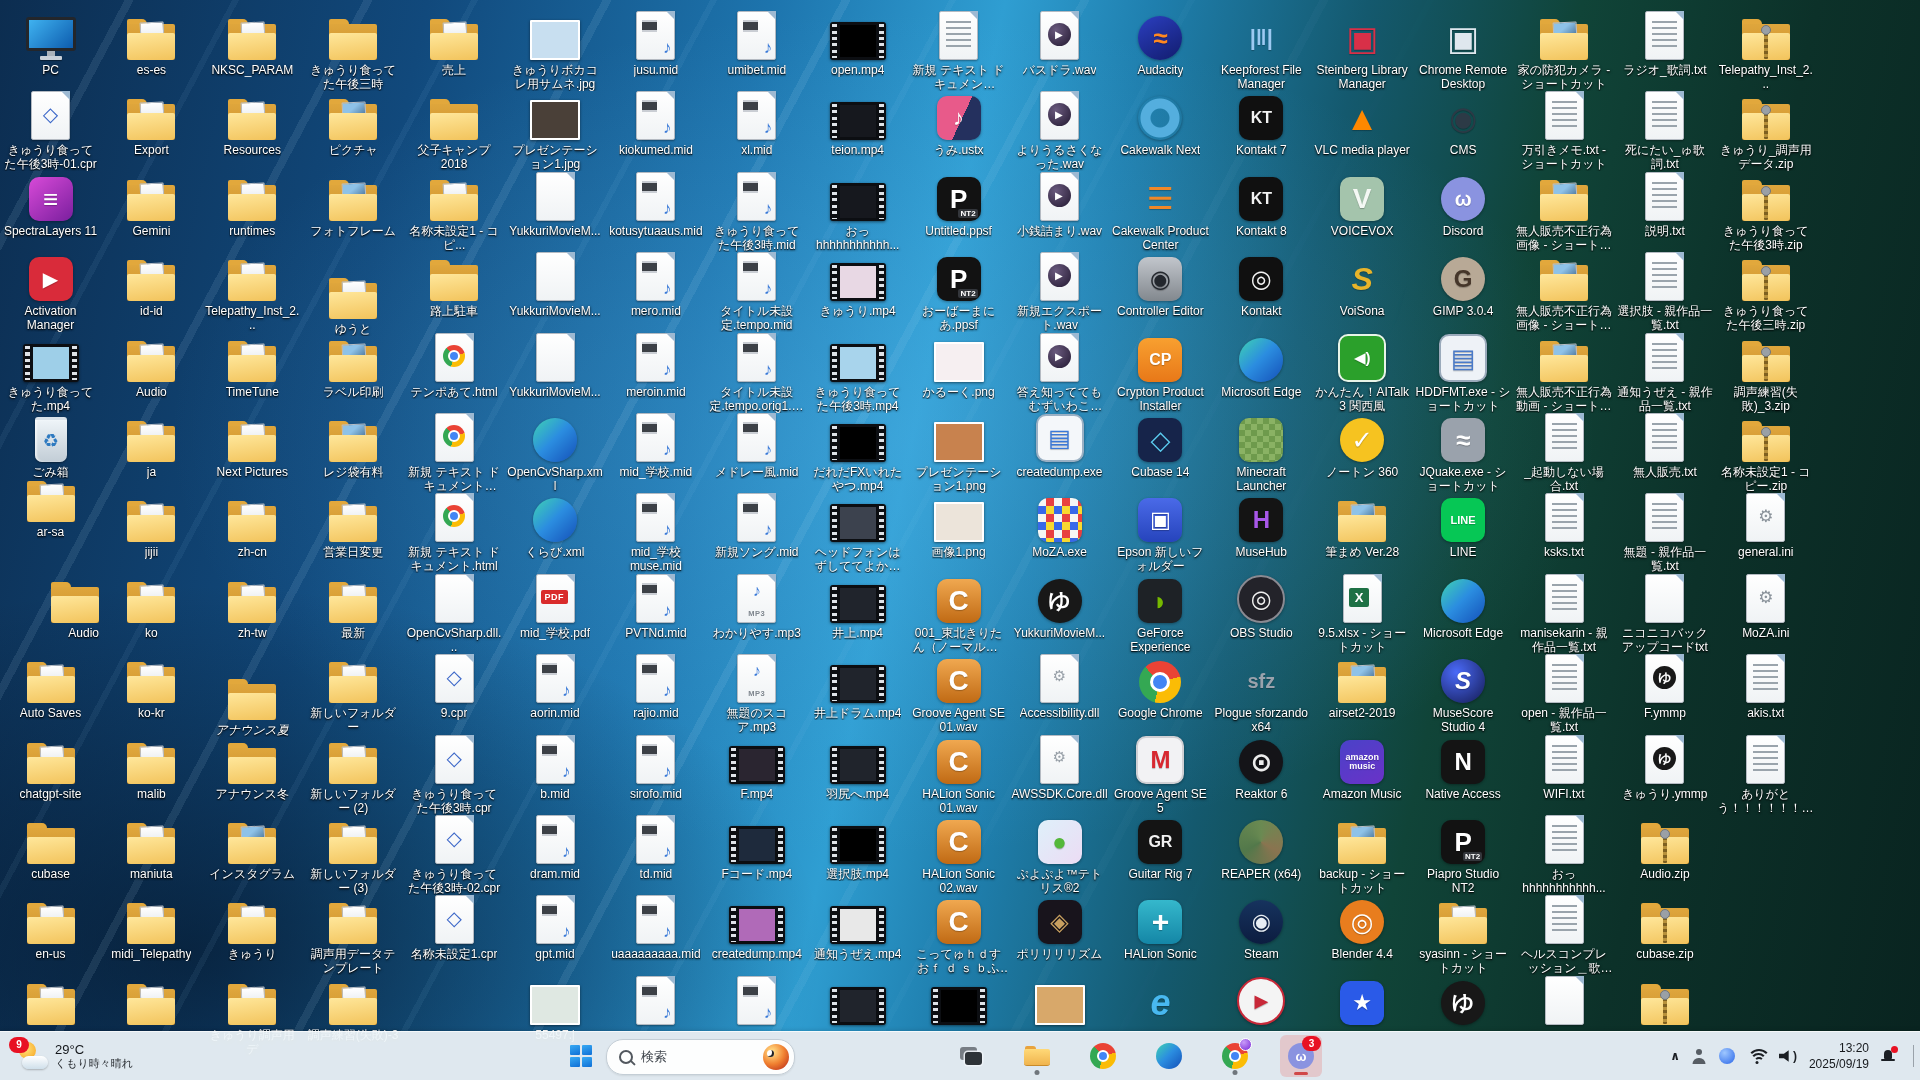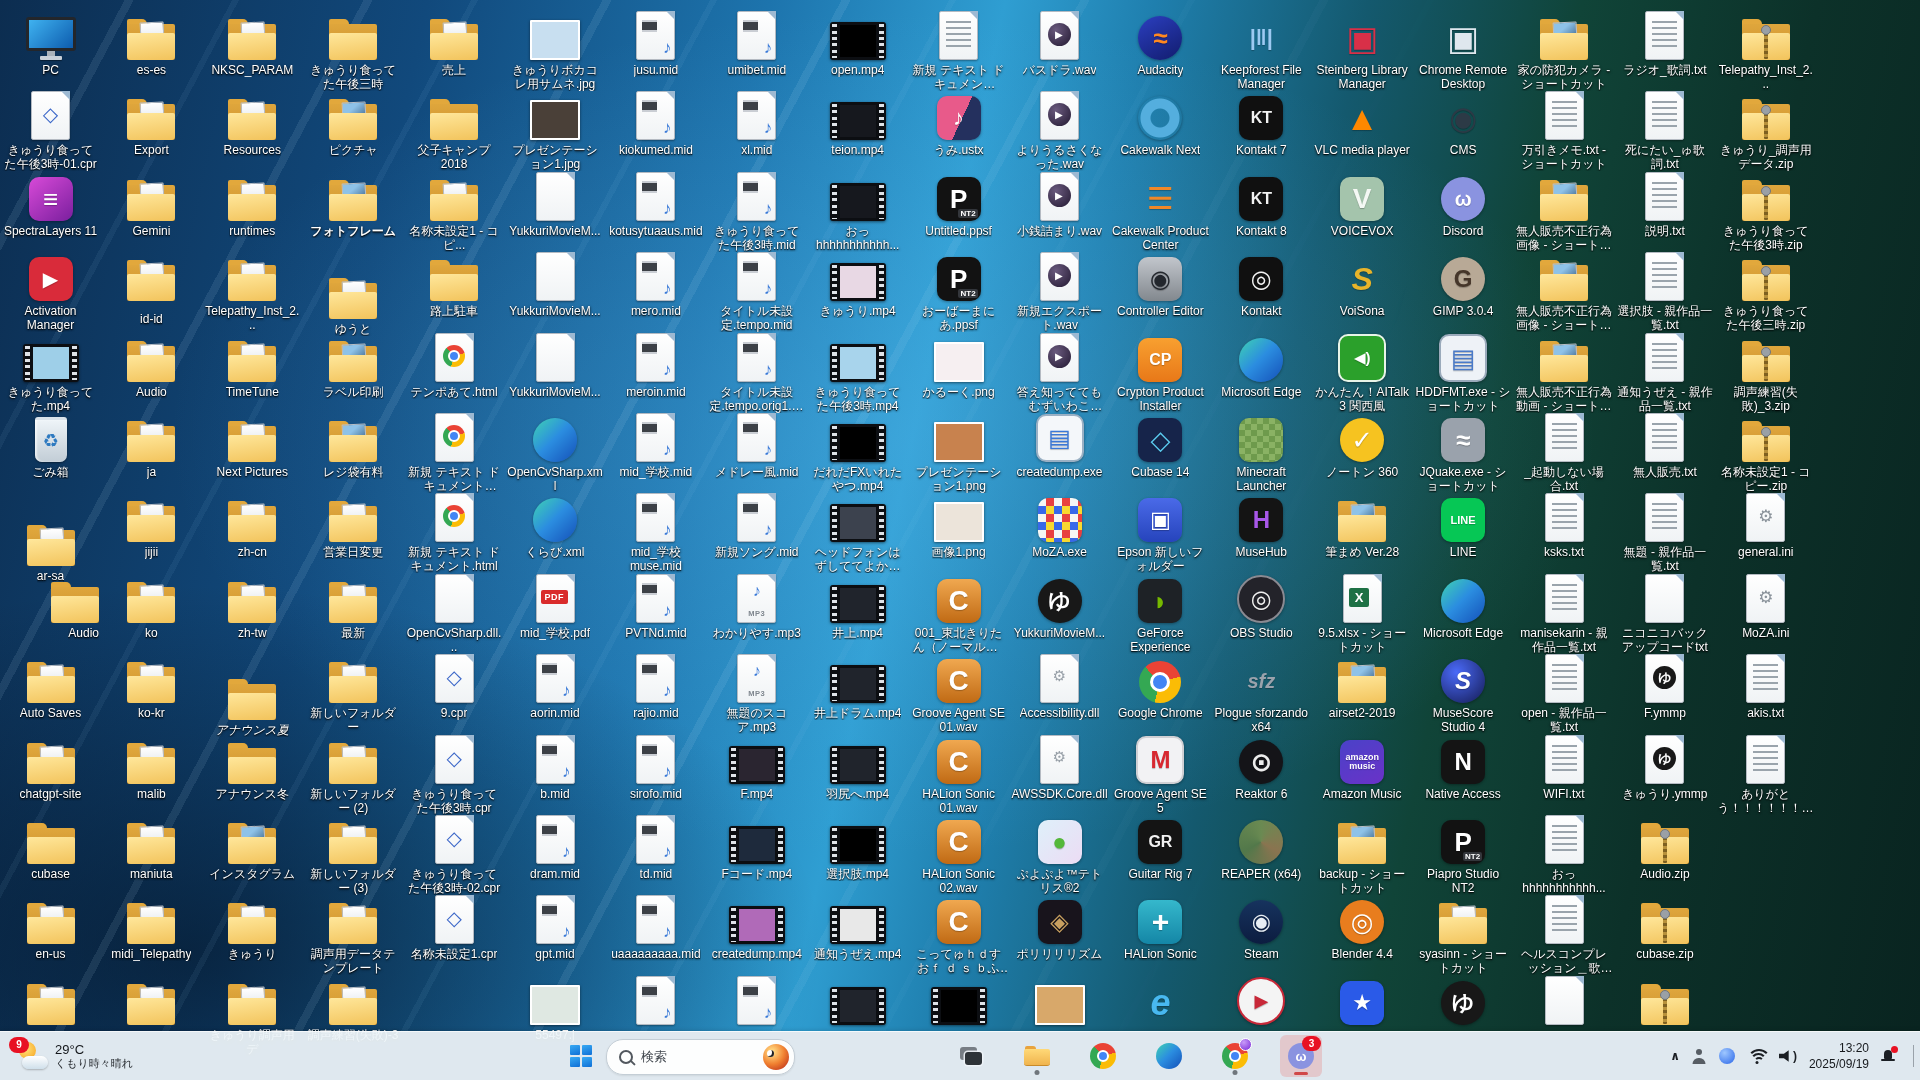--- a/index.html
+++ b/index.html
@@ -453,21 +453,21 @@
       <div class="cell" style="left: 203.8px; top: 168.8px;">
         <div class="art">
           <div class="fold">
             <div class="bk"></div>
             <div class="pv"></div>
             <div class="ft"></div>
           </div>
         </div>
         <div class="lbl">runtimes</div>
       </div>
-      <div class="cell" style="left: 304.7px; top: 168.8px; font-weight: bold;">
+      <div class="cell" style="left: 304.7px; top: 168.8px;">
         <div class="art">
           <div class="fold">
             <div class="bk"></div>
             <div class="pv pvm"></div>
             <div class="ft"></div>
           </div>
         </div>
         <div class="lbl">フォトフレーム</div>
       </div>
       <div class="cell" style="left: 405.6px; top: 168.8px;">
@@ -586,21 +586,21 @@
         <div class="lbl">きゅうり食ってた午後3時.zip</div>
       </div>
       <div class="cell" style="left: 2px; top: 249.2px;">
         <div class="art">
           <div class="app " style="background:#d92b3a;">
             <span class="g" style="color:#ffffff;font-size:20px;">▶</span>
           </div>
         </div>
         <div class="lbl">Activation Manager</div>
       </div>
-      <div class="cell" style="left: 102.9px; top: 249.2px; gap: 8px;">
+      <div class="cell" style="left: 102.9px; top: 249.2px;">
         <div class="art">
           <div class="fold">
             <div class="bk"></div>
             <div class="pv"></div>
             <div class="ft"></div>
           </div>
         </div>
         <div class="lbl">id-id</div>
       </div>
       <div class="cell" style="left: 203.8px; top: 249.2px;">
@@ -1024,21 +1024,21 @@
       <div class="cell" style="left: 1717.3px; top: 410px;">
         <div class="art">
           <div class="fold">
             <div class="bk"></div>
             <div class="ft"></div>
             <div class="zl"></div>
           </div>
         </div>
         <div class="lbl">名称未設定1 - コピー.zip</div>
       </div>
-      <div class="cell" style="left: 2px; top: 514px;">
+      <div class="cell" style="left: 2px; top: 470px;">
         <div class="art">
           <div class="fold">
             <div class="bk"></div>
             <div class="pv"></div>
             <div class="ft"></div>
           </div>
         </div>
         <div class="lbl">ar-sa</div>
       </div>
       <div class="cell" style="left: 102.9px; top: 490.4px;">
@@ -1423,21 +1423,21 @@
       </div>
       <div class="cell" style="left: 1111.9px; top: 651.2px;">
         <div class="art">
           <div class="chr big"></div>
         </div>
         <div class="lbl">Google Chrome</div>
       </div>
       <div class="cell" style="left: 1212.8px; top: 651.2px;">
         <div class="art">
           <div class="app no" style="background:none;">
-            <span class="g" style="color:#9aa2ac;font-size:20px;font-style:italic;">sfz</span>
+            <span class="g" style="color:#9aa2ac;font-size:20px;">sfz</span>
           </div>
         </div>
         <div class="lbl">Plogue sforzando x64</div>
       </div>
       <div class="cell" style="left: 1313.7px; top: 651.2px;">
         <div class="art">
           <div class="fold">
             <div class="bk"></div>
             <div class="pv pvm"></div>
             <div class="ft"></div>

